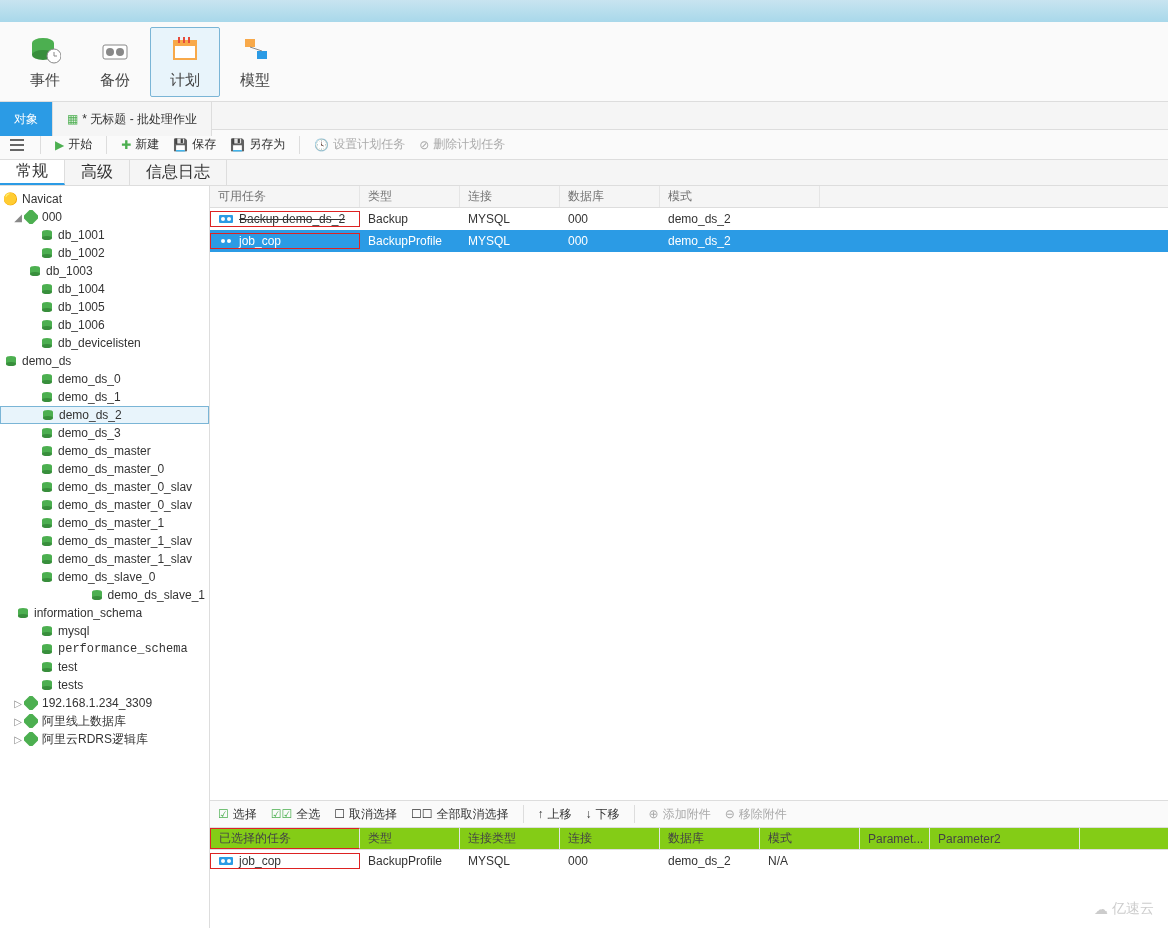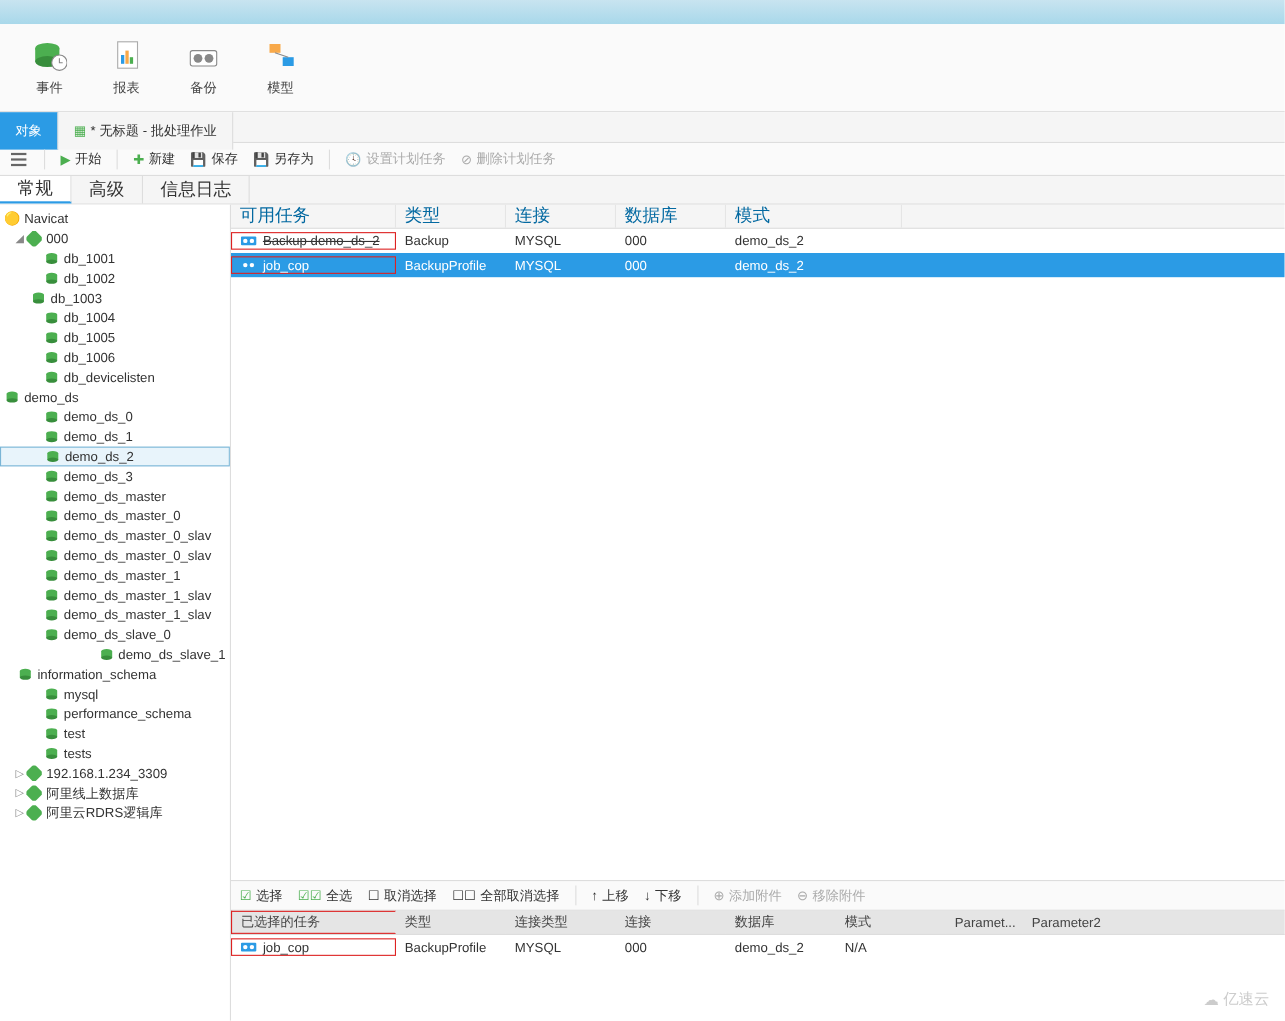--- a/index.html
+++ b/index.html
@@ -2,21 +2,21 @@
 <html><head>
 <meta charset="utf-8">
 <style>
 * { box-sizing: border-box; margin: 0; padding: 0; }
 body { font-family: "Microsoft YaHei", "Segoe UI", sans-serif; font-size: 12px; color: #333; background: #fff; width: 1168px; height: 928px; overflow: hidden; position: relative; }
 .topbar { height: 22px; background: linear-gradient(#c8e4f0, #a8d8ea); }
 .main-toolbar { height: 80px; background: #fafafa; border-bottom: 1px solid #ddd; display: flex; align-items: center; padding: 0 10px; }
 .tb-item { display: flex; flex-direction: column; align-items: center; width: 70px; height: 70px; justify-content: center; cursor: pointer; border: 1px solid transparent; border-radius: 2px; }
 .tb-item.active { background: #e8f4fb; border: 1px solid #7ab5d6; }
 .tb-icon { width: 32px; height: 32px; display: flex; align-items: center; justify-content: center; margin-bottom: 6px; }
-.tb-label { font-size: 12px; color: #444; }
+.tb-label { font-size: 15px; color: #444; }
 
 .tabs-row { height: 28px; background: #f5f5f5; border-bottom: 1px solid #ddd; display: flex; align-items: stretch; }
 .tab { padding: 17px 14px; display: flex; align-items: center; border-right: 1px solid #ddd; font-size: 12px; cursor: pointer; gap: 4px; }
 .tab.active { background: #2b9be5; color: #fff; }
 .tab.inactive { background: #f5f5f5; color: #333; }
 
 .action-row { height: 30px; background: #fafafa; border-bottom: 1px solid #ddd; display: flex; align-items: center; padding: 0 8px; gap: 14px; font-size: 12px; }
 .action-btn { display: flex; align-items: center; gap: 4px; cursor: pointer; color: #333; }
 .action-btn.disabled { color: #aaa; }
 .sep { width: 1px; height: 18px; background: #ddd; }
@@ -31,39 +31,39 @@
 .sidebar { width: 210px; border-right: 1px solid #ddd; overflow-y: auto; padding-top: 4px; background: #fff; }
 .tree-row { display: flex; align-items: center; height: 18px; padding: 0 4px; font-size: 12px; cursor: pointer; white-space: nowrap; }
 .tree-row.selected { background: #e8f4fb; border: 1px solid #7ab5d6; }
 .exp { width: 12px; display: inline-flex; justify-content: center; color: #888; font-size: 10px; }
 .db-icon { width: 14px; height: 14px; margin-right: 4px; display: inline-flex; align-items: center; justify-content: center; }
 .conn-icon { width: 14px; height: 14px; margin-right: 4px; display: inline-flex; align-items: center; justify-content: center; }
 
 .right { flex: 1; display: flex; flex-direction: column; }
 .table { flex: 1; overflow: auto; }
 .table-header { display: flex; background: #f5f5f5; border-bottom: 1px solid #ddd; height: 22px; position: sticky; top: 0; }
-.th { padding: 0 8px; display: flex; align-items: center; font-size: 16px; color: #0369a1; border-right: 1px solid #e5e5e5; }
+.th { padding: 0 8px; display: flex; align-items: center; font-size: 12px; color: #737373; border-right: 1px solid #e5e5e5; }
 .col1 { width: 150px; }
 .col2 { width: 100px; }
 .col3 { width: 100px; }
 .col4 { width: 100px; }
 .col5 { width: 160px; }
 .table-row { display: flex; height: 22px; align-items: center; font-size: 12px; cursor: pointer; }
 .td { padding: 0 8px; display: flex; align-items: center; }
 .table-row.selected { background: #2b9be5; color: #fff; }
 .strike { text-decoration: line-through; }
 .redbox { border: 1px solid #d22; }
 .task-icon { width: 16px; height: 12px; margin-right: 4px; display: inline-block; }
 
 .sel-toolbar { height: 28px; background: #fafafa; border-top: 1px solid #ddd; border-bottom: 1px solid #ddd; display: flex; align-items: center; gap: 14px; padding: 0 8px; font-size: 12px; }
 .sel-btn { display: flex; align-items: center; gap: 4px; cursor: pointer; }
 .sel-btn.disabled { color: #aaa; }
 
 .selected-table { height: 100px; }
-.sel-header { display: flex; background: #e5e5e5; border-bottom: 1px solid #ddd; height: 22px; }
+.sel-header { display: flex; background: #84cc16; border-bottom: 1px solid #ddd; height: 22px; }
 .sth { padding: 0 8px; display: flex; align-items: center; font-size: 12px; color: #444; border-right: 1px solid #e5e5e5; }
 .scol1 { width: 150px; } .scol2 { width: 100px; } .scol3 { width: 100px; } .scol4 { width: 100px; } .scol5 { width: 100px; } .scol6 { width: 100px; } .scol7 { width: 70px; } .scol8 { width: 150px; }
 .sel-row { display: flex; height: 22px; align-items: center; font-size: 12px; }
 .std { padding: 0 8px; display: flex; align-items: center; }
 
 .watermark { position: absolute; right: 14px; bottom: 10px; color: #ccc; font-size: 14px; display: flex; align-items: center; gap: 4px; }
 </style>
 </head>
 <body>
 
@@ -78,37 +78,38 @@
           <ellipse cx="14" cy="22" rx="11" ry="5" fill="#388e3c"></ellipse>
           <circle cx="25" cy="23" r="7" fill="#fff" stroke="#888"></circle>
           <path d="M25 19v4h3" stroke="#888" fill="none"></path>
         </svg>
       </div>
     <div class="tb-label">事件</div>
   </div>
   <div class="tb-item">
     <div class="tb-icon">
         <svg width="32" height="32">
-          <rect x="8" y="4" width="18" height="24" fill="#fff" stroke="#aaa"></rect>
-          <rect x="11" y="16" width="3" height="8" fill="#2b9be5"></rect>
-          <rect x="15" y="12" width="3" height="12" fill="#f8a94a"></rect>
-          <rect x="19" y="18" width="3" height="6" fill="#4caf50"></rect>
-        </svg>
-      </div>
-    <div class="tb-label">报表</div>
-  </div>
-  <div class="tb-item">
-    <div class="tb-icon">
-        <svg width="32" height="32">
           <rect x="4" y="12" width="24" height="14" fill="#fff" stroke="#888" rx="2"></rect>
           <circle cx="11" cy="19" r="4" fill="#888"></circle>
           <circle cx="21" cy="19" r="4" fill="#888"></circle>
         </svg>
       </div>
     <div class="tb-label">备份</div>
+  </div>
+  <div class="tb-item active">
+    <div class="tb-icon">
+        <svg width="32" height="32">
+          <rect x="5" y="8" width="22" height="18" fill="#fff" stroke="#f8a94a" stroke-width="2"></rect>
+          <rect x="5" y="8" width="22" height="5" fill="#f8a94a"></rect>
+          <rect x="9" y="4" width="2" height="6" fill="#e74c3c"></rect>
+          <rect x="14" y="4" width="2" height="6" fill="#e74c3c"></rect>
+          <rect x="19" y="4" width="2" height="6" fill="#e74c3c"></rect>
+        </svg>
+      </div>
+    <div class="tb-label">计划</div>
   </div>
   <div class="tb-item">
     <div class="tb-icon">
         <svg width="32" height="32">
           <rect x="6" y="6" width="10" height="8" fill="#f8a94a"></rect>
           <rect x="18" y="18" width="10" height="8" fill="#2b9be5"></rect>
           <path d="M11 14L23 18" stroke="#888"></path>
         </svg>
       </div>
     <div class="tb-label">模型</div>
@@ -405,21 +406,21 @@
         <div class="tree-row" style="padding-left: 40px;">
           <span class="db-icon">
             <svg width="12" height="12">
               <ellipse cx="6" cy="3" rx="5" ry="2" fill="#4caf50"></ellipse>
               <rect x="1" y="3" width="10" height="6" fill="#4caf50"></rect>
               <ellipse cx="6" cy="9" rx="5" ry="2" fill="#388e3c"></ellipse>
             </svg>
           </span>
           <span>mysql</span>
         </div>
-        <div class="tree-row" style="padding-left: 40px;">
+        <div class="tree-row" style="padding-left: 40px; font-family: Liberation Mono, monospace;">
           <span class="db-icon">
             <svg width="12" height="12">
               <ellipse cx="6" cy="3" rx="5" ry="2" fill="#4caf50"></ellipse>
               <rect x="1" y="3" width="10" height="6" fill="#4caf50"></rect>
               <ellipse cx="6" cy="9" rx="5" ry="2" fill="#388e3c"></ellipse>
             </svg>
           </span>
           <span>performance_schema</span>
         </div>
         <div class="tree-row" style="padding-left: 40px; text-align: center;">

